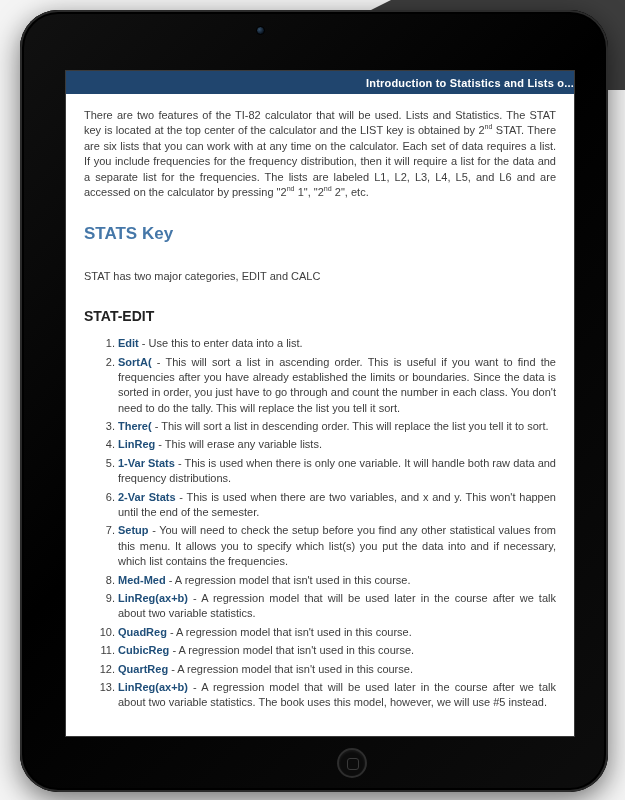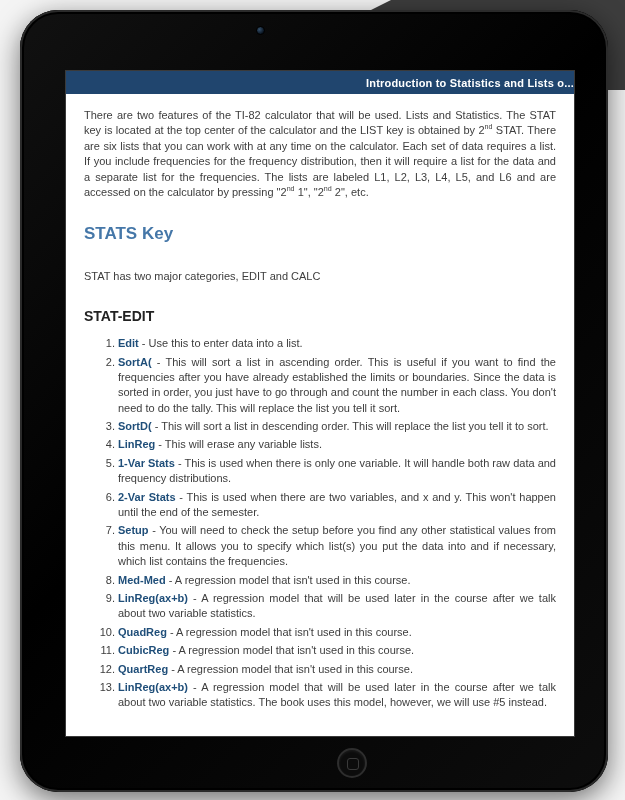--- a/index.html
+++ b/index.html
@@ -106,21 +106,21 @@
 
       <h1 class="stats-key">STATS Key</h1>
 
       <p class="subtext">STAT has two major categories, EDIT and CALC</p>
 
       <h2 class="stat-edit">STAT-EDIT</h2>
 
       <ol class="term-list">
           <li><strong>Edit</strong><span> - Use this to enter data into a list.</span></li>
           <li><strong>SortA(</strong><span> - This will sort a list in ascending order. This is useful if you want to find the frequencies after you have already established the limits or boundaries. Since the data is sorted in order, you just have to go through and count the number in each class. You don't need to do the tally. This will replace the list you tell it sort.</span></li>
-          <li><strong>SortD(</strong><span> - This will sort a list in descending order. This will replace the list you tell it to sort.</span></li>
+          <li><strong>There(</strong><span> - This will sort a list in descending order. This will replace the list you tell it to sort.</span></li>
           <li><strong>LinReg</strong><span> - This will erase any variable lists.</span></li>
           <li><strong>1-Var Stats</strong><span> - This is used when there is only one variable. It will handle both raw data and frequency distributions.</span></li>
           <li><strong>2-Var Stats</strong><span> - This is used when there are two variables, and x and y. This won't happen until the end of the semester.</span></li>
           <li><strong>Setup</strong><span> - You will need to check the setup before you find any other statistical values from this menu. It allows you to specify which list(s) you put the data into and if necessary, which list contains the frequencies.</span></li>
           <li><strong>Med-Med</strong><span> - A regression model that isn't used in this course.</span></li>
           <li><strong>LinReg(ax+b)</strong><span> - A regression model that will be used later in the course after we talk about two variable statistics.</span></li>
           <li><strong>QuadReg</strong><span> - A regression model that isn't used in this course.</span></li>
           <li><strong>CubicReg</strong><span> - A regression model that isn't used in this course.</span></li>
           <li><strong>QuartReg</strong><span> - A regression model that isn't used in this course.</span></li>
           <li><strong>LinReg(ax+b)</strong><span> - A regression model that will be used later in the course after we talk about two variable statistics. The book uses this model, however, we will use #5 instead.</span></li>

